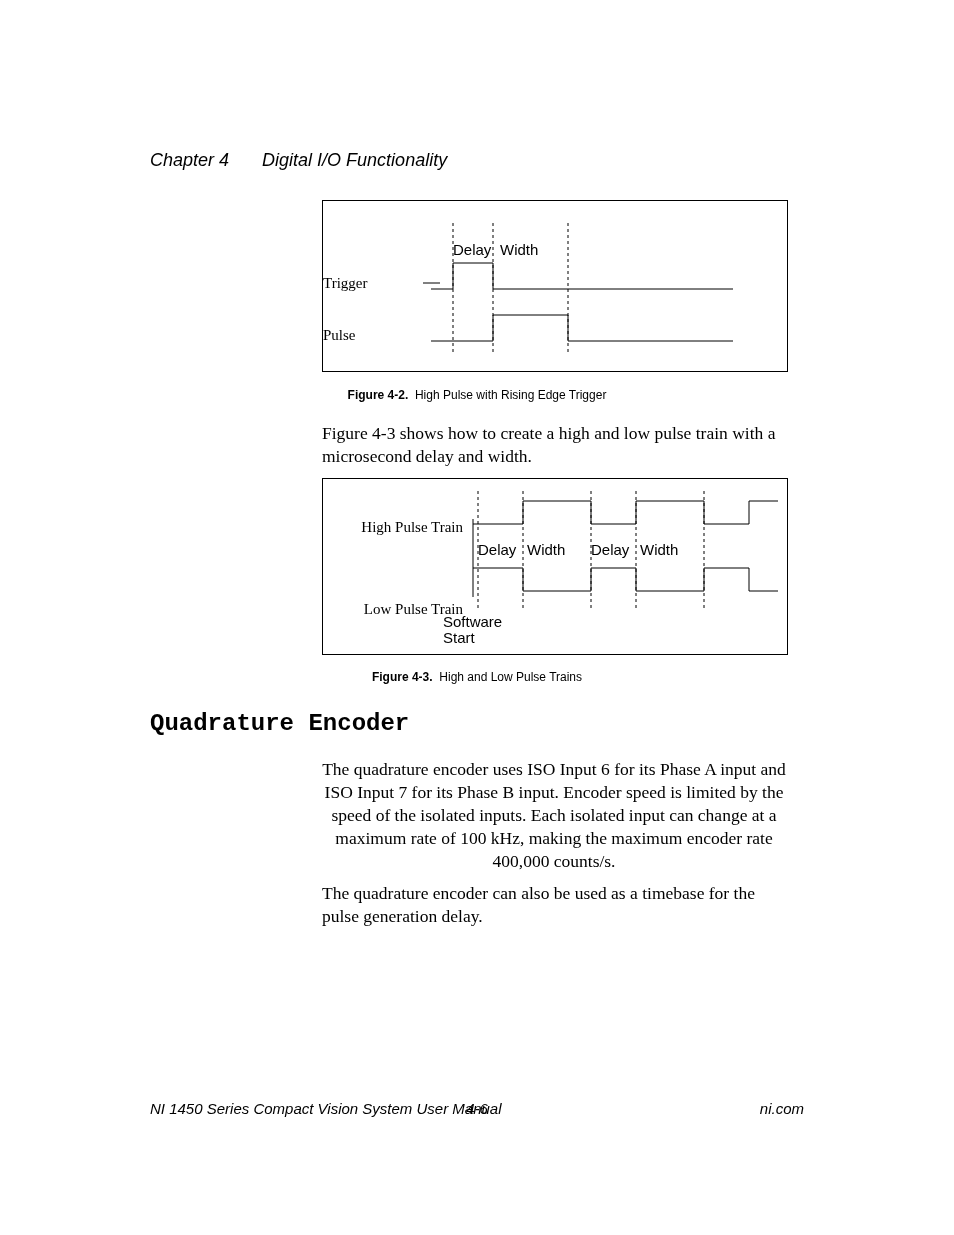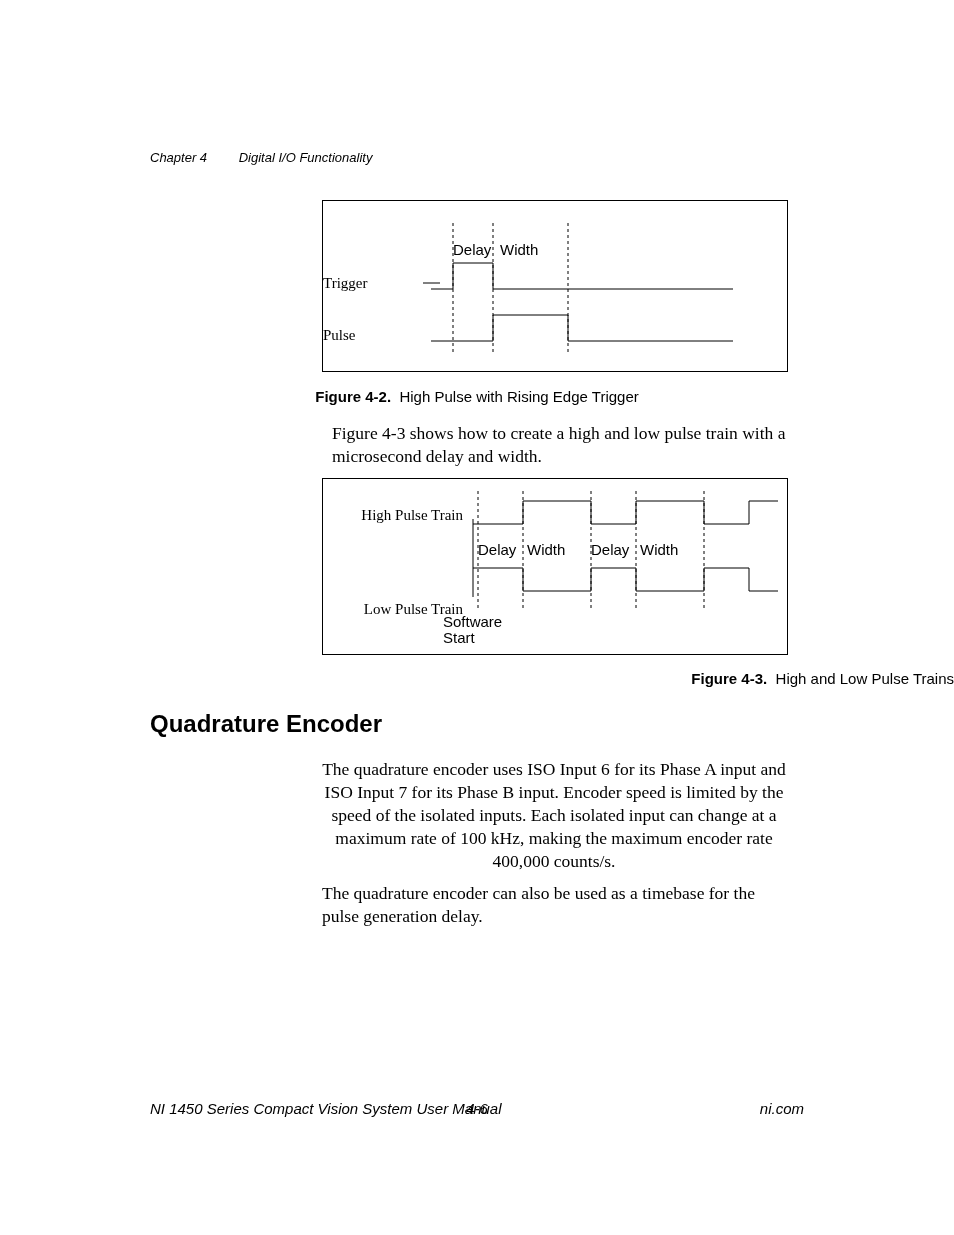--- a/index.html
+++ b/index.html
@@ -1,32 +1,32 @@
 <!DOCTYPE html>
 <html><head>
 <meta charset="utf-8">
 <style>
   @page { size: 954px 1235px; margin: 0; }
   html, body { margin: 0; padding: 0; width: 954px; height: 1235px; background: #fff; font-family: "Times New Roman", Times, serif; color: #000; }
   .page { position: relative; width: 954px; height: 1235px; }
-  .header { position: absolute; top: 150px; left: 150px; right: 150px; font-style: italic; font-size: 13px; font-family: Arial, Helvetica, sans-serif; }
+  .header { position: absolute; top: 150px; left: 150px; right: 150px; font-style: italic; font-size: 18px; font-family: Arial, Helvetica, sans-serif; }
   .header .ch { margin-right: 28px; }
   .fig-box { position: absolute; left: 322px; width: 464px; border: 1px solid #000; }
   .fig1 { top: 200px; height: 170px; }
   .fig2 { top: 478px; height: 175px; }
   svg { position: absolute; left: 0; top: 0; }
   .fig-label { position: absolute; font-size: 15px; font-family: Liberation Serif, serif; text-align: right; }
   .diag-label { position: absolute; font-size: 15px; font-family: Arial, Helvetica, sans-serif; text-align: left; }
-  .caption { position: absolute; width: 954px; text-align: center; font-size: 15px; font-family: Arial, Helvetica, sans-serif; }
+  .caption { position: absolute; width: 954px; text-align: center; font-size: 12px; font-family: Arial, Helvetica, sans-serif; }
   .caption .b { font-weight: bold; }
   .cap1 { top: 388px; }
-  .cap2 { top: 670px; text-align: right; }
+  .cap2 { top: 670px; }
   .body-text { position: absolute; left: 322px; width: 464px; font-size: 17.5px; line-height: 1.32; font-family: "Times New Roman", Times, serif; }
-  .para1 { top: 422px; margin-left: 10px; }
-  .heading { position: absolute; left: 150px; top: 710px; font-size: 24px; font-weight: bold; font-family: Liberation Sans, sans-serif; }
+  .para1 { top: 422px; }
+  .heading { position: absolute; left: 150px; top: 710px; font-size: 24px; font-weight: bold; font-family: Liberation Mono, monospace; }
   .para2 { top: 758px; text-align: center; }
   .para3 { top: 862px; margin-top: 20px; }
   .footer { position: absolute; bottom: 135px; left: 150px; right: 150px; font-style: italic; font-size: 15px; font-family: Arial, Helvetica, sans-serif; }
   .footer .left { position: absolute; left: 0; text-align: right; }
   .footer .center { position: absolute; left: 0; right: 0; text-align: center; }
   .footer .right { position: absolute; right: 0; }
 </style>
 </head>
 <body>
 
@@ -87,21 +87,21 @@
         <line x1="313" y1="12" x2="313" y2="130" stroke-dasharray="3,3"></line>
         <line x1="381" y1="12" x2="381" y2="130" stroke-dasharray="3,3"></line>
 
         <polyline points="150,45 200,45 200,22 268,22 268,45 313,45 313,22 381,22 381,45 426,45 426,22 455,22"></polyline>
 
         <polyline points="150,89 200,89 200,112 268,112 268,89 313,89 313,112 381,112 381,89 426,89 426,112 455,112"></polyline>
 
         <line x1="150" y1="40" x2="150" y2="118"></line>
       </g>
     </svg>
-    <div class="fig-label" style="left:0; width:140px; top:28px;">High Pulse Train</div>
+    <div class="fig-label" style="left:0; width:140px; top:40px;">High Pulse Train</div>
     <div class="fig-label" style="left:0; width:140px; top:95px;margin-top:27px;">Low Pulse Train</div>
     <div class="diag-label" style="left:155px; width:45px; top:62px;">Delay</div>
     <div class="diag-label" style="left:204px; width:60px; top:62px;">Width</div>
     <div class="diag-label" style="left:268px; width:45px; top:62px;">Delay</div>
     <div class="diag-label" style="left:317px; width:60px; top:62px;">Width</div>
     <div class="diag-label" style="left:120px; width:80px; top:134px;">Software</div>
     <div class="diag-label" style="left:120px; width:80px; top:150px;">Start</div>
   </div>
 
   <div class="caption cap2">

